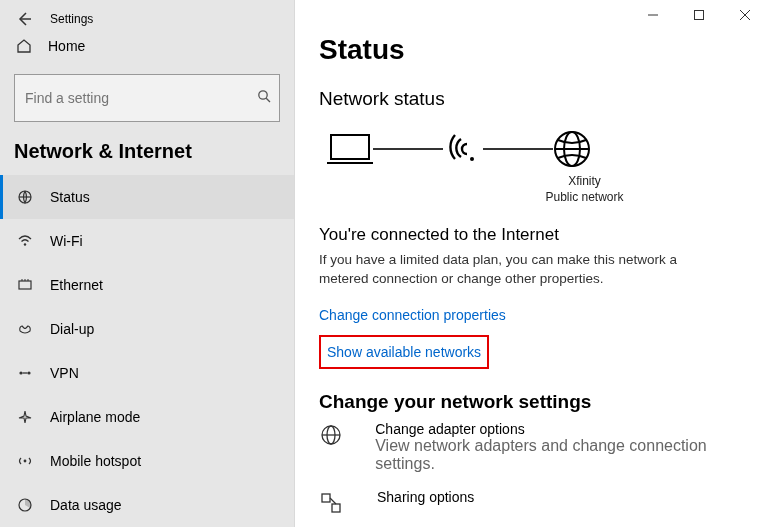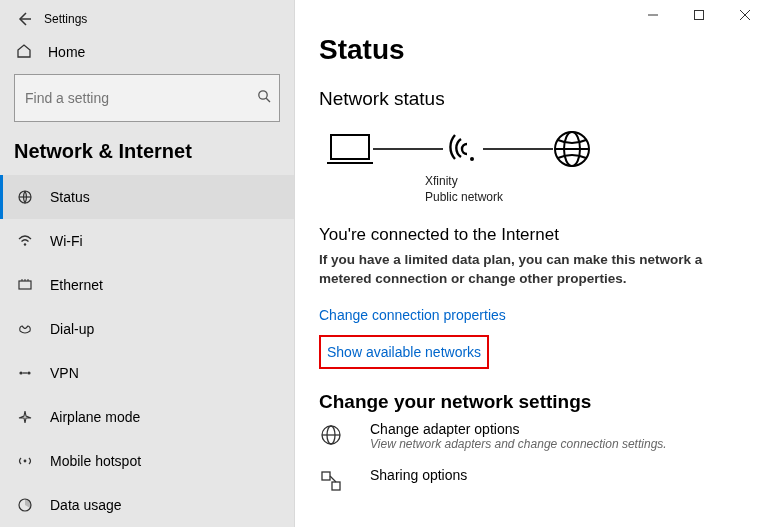--- a/index.html
+++ b/index.html
@@ -1,55 +1,55 @@
 <!DOCTYPE html>
 <html><head>
 <meta charset="utf-8">
 <style>
   * { box-sizing: border-box; margin: 0; padding: 0; font-family: "Segoe UI", Arial, sans-serif; }
   body { width: 768px; height: 527px; background: #fff; overflow: hidden; color: #000; }
   .window { display: flex; width: 100%; height: 100%; }
   .sidebar { width: 295px; background: #e6e6e6; display: flex; flex-direction: column; padding-top: 6px; border-right: 1px solid #d9d9d9; }
-  .titlebar-left { display: flex; align-items: center; height: 34px; padding-left: 14px; gap: 10px; }
+  .titlebar-left { display: flex; align-items: center; height: 34px; padding-left: 14px; gap: 16px; }
   .titlebar-left .title { font-size: 12px; }
   .back-btn { width: 20px; height: 20px; display: flex; align-items: center; justify-content: center; cursor: pointer; }
-  .home-row { display: flex; align-items: center; height: 36px; padding-left: 16px; gap: 16px; font-size: 14px; margin-top: 6px; cursor: pointer; }
+  .home-row { display: flex; align-items: flex-start; height: 36px; padding-left: 16px; gap: 16px; font-size: 14px; margin-top: 6px; cursor: pointer; }
   .search-wrap { padding: 8px 14px 8px 14px; }
   .search { position: relative; }
   .search input { width: 100%; height: 48px; border: 1px solid #999; background: #f2f2f2; padding: 0 34px 0 10px; font-size: 14px; outline: none; }
   .search .sicon { position: absolute; right: 8px; top: 50%; transform: translateY(-50%); }
   .section-title { font-size: 20px; font-weight: 600; padding: 10px 14px 12px 14px; }
   .nav { display: flex; flex-direction: column; }
   .nav-item { display: flex; align-items: center; height: 44px; padding-left: 16px; gap: 16px; font-size: 14px; cursor: pointer; }
   .nav-item.active { border-left: 3px solid #0078d7; padding-left: 13px; background: #dcdcdc; }
   .nav .ic { width: 18px; display: flex; justify-content: center; }
 
   .main { flex: 1; position: relative; background: #fff; }
   .win-controls { position: absolute; top: 0; right: 0; display: flex; height: 30px; }
   .win-btn { width: 46px; display: flex; align-items: center; justify-content: center; cursor: pointer; color: #555; }
   .content { padding: 34px 24px 0 24px; }
   h1.page { font-size: 28px; font-weight: 600; margin-bottom: 22px; }
   h2.sub { font-size: 19px; font-weight: 400; margin-bottom: 18px; }
 
   .net-diagram { display: flex; align-items: center; gap: 0; margin-bottom: 4px; margin-left: 6px; }
   .net-line { width: 70px; height: 0; border-top: 2px solid #333; margin: 0 -2px; }
   .svgbox { display: flex; align-items: center; justify-content: center; }
-  .wifi-caption { margin-left: 106px; font-size: 12px; color: #222; line-height: 1.3; margin-bottom: 20px; }
+  .wifi-caption { text-align: center; margin-left: 106px; font-size: 12px; color: #222; line-height: 1.3; margin-bottom: 20px; }
 
   h3.conn { font-size: 17px; font-weight: 400; margin-bottom: 6px; }
-  p.desc { font-size: 13.5px; color: #333; line-height: 1.4; max-width: 390px; margin-bottom: 18px; font-weight: bold; }
+  p.desc { font-size: 13.5px; color: #333; line-height: 1.4; max-width: 390px; margin-bottom: 18px; }
   .link { color: #0066cc; font-size: 14px; cursor: pointer; display: inline-block; }
   .link.block { display: block; margin-bottom: 10px; }
   .link-highlight { border: 2px solid #e40000; padding: 6px 6px; display: inline-block; margin-top: 2px; margin-bottom: 22px; }
 
   h2.change { font-size: 19px; font-weight: 600; margin-bottom: 8px; }
-  .option-row { display: flex; align-items: flex-start; gap: 25px; margin-bottom: 16px; cursor: pointer; }
+  .option-row { display: flex; align-items: flex-start; gap: 32px; margin-bottom: 16px; cursor: pointer; }
   .option-row .oi { width: 26px; padding-top: 2px; }
   .option-row .ot { font-size: 14px; }
-  .option-row .os { font-size: 12px; color: #666; font-style: italic; }
+  .option-row .os { font-size: 16px; color: #666; }
 </style>
 </head>
 <body>
 
 <div class="window">
 
   <div class="sidebar">
     <div class="titlebar-left">
       <div class="back-btn">
         <svg width="16" height="16" viewBox="0 0 16 16">

